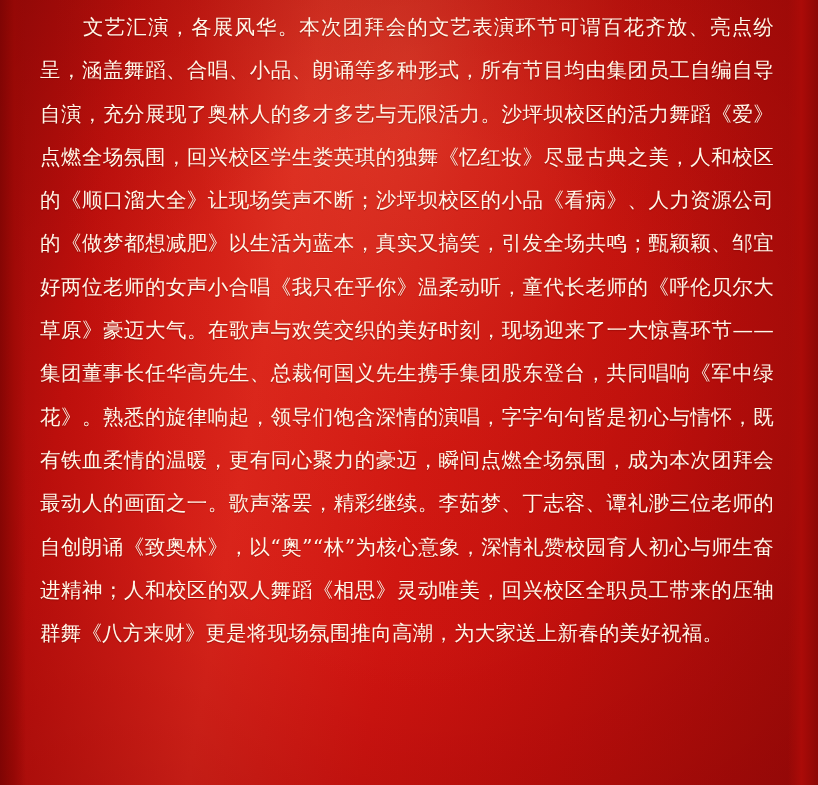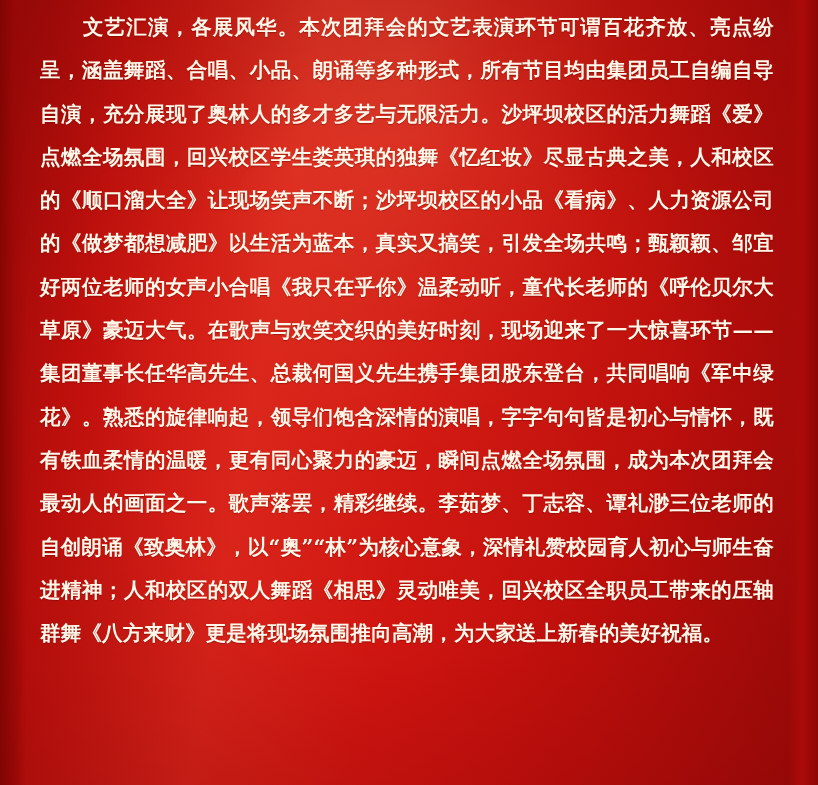--- a/index.html
+++ b/index.html
@@ -60,21 +60,20 @@
     font-family: "DejaVu Serif", "Liberation Serif", serif;
     font-size: 20.5px;
     line-height: 43.3px;
     text-align: justify;
     text-align-last: left;
     text-justify: inter-character;
     letter-spacing: 0.2px;
     text-indent: 2.1em;
     text-shadow: 0 1px 1px rgba(110,0,0,0.45);
     word-break: break-all;
-    font-weight: bold;
   }
 </style>
 </head>
 <body>
 
 <div id="page">
   <div class="vignette"></div>
   <div class="content">
     <p class="body-text">文艺汇演，各展风华。本次团拜会的文艺表演环节可谓百花齐放、亮点纷呈，涵盖舞蹈、合唱、小品、朗诵等多种形式，所有节目均由集团员工自编自导自演，充分展现了奥林人的多才多艺与无限活力。沙坪坝校区的活力舞蹈《爱》点燃全场氛围，回兴校区学生娄英琪的独舞《忆红妆》尽显古典之美，人和校区的《顺口溜大全》让现场笑声不断；沙坪坝校区的小品《看病》、人力资源公司的《做梦都想减肥》以生活为蓝本，真实又搞笑，引发全场共鸣；甄颖颖、邹宜好两位老师的女声小合唱《我只在乎你》温柔动听，童代长老师的《呼伦贝尔大草原》豪迈大气。在歌声与欢笑交织的美好时刻，现场迎来了一大惊喜环节——集团董事长任华高先生、总裁何国义先生携手集团股东登台，共同唱响《军中绿花》。熟悉的旋律响起，领导们饱含深情的演唱，字字句句皆是初心与情怀，既有铁血柔情的温暖，更有同心聚力的豪迈，瞬间点燃全场氛围，成为本次团拜会最动人的画面之一。歌声落罢，精彩继续。李茹梦、丁志容、谭礼渺三位老师的自创朗诵《致奥林》，以“奥”“林”为核心意象，深情礼赞校园育人初心与师生奋进精神；人和校区的双人舞蹈《相思》灵动唯美，回兴校区全职员工带来的压轴群舞《八方来财》更是将现场氛围推向高潮，为大家送上新春的美好祝福。</p>
   </div>

